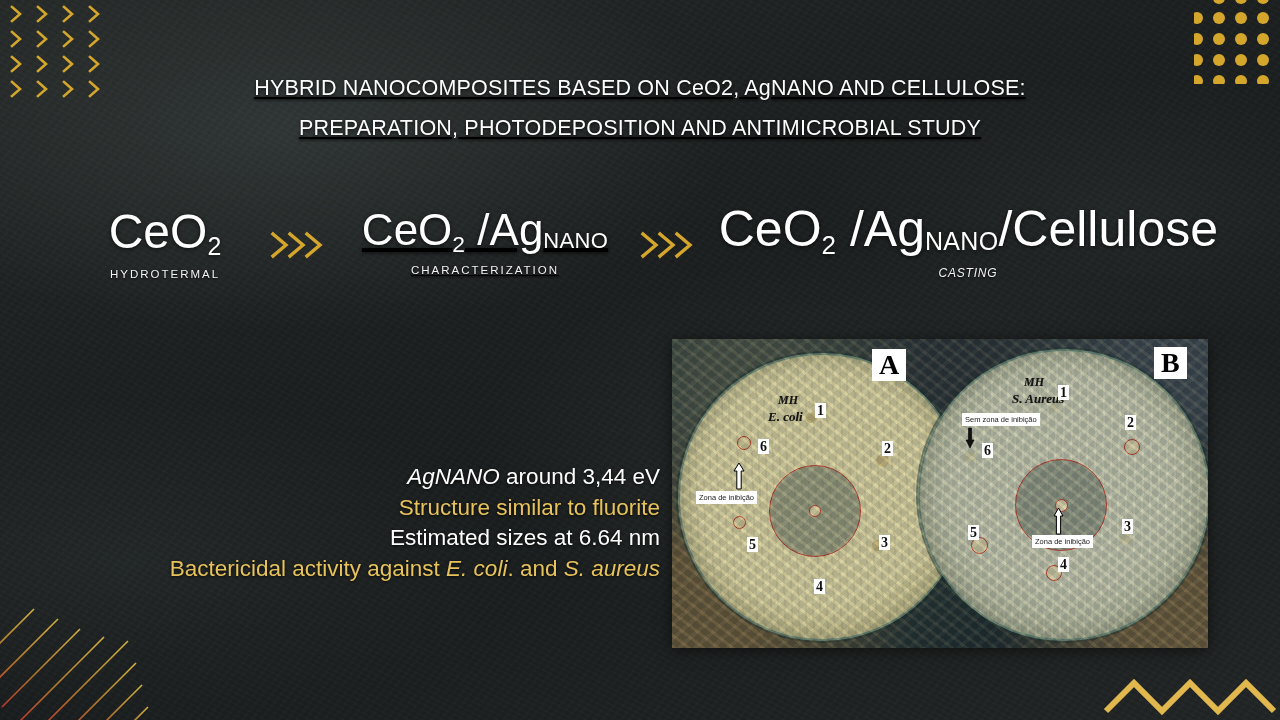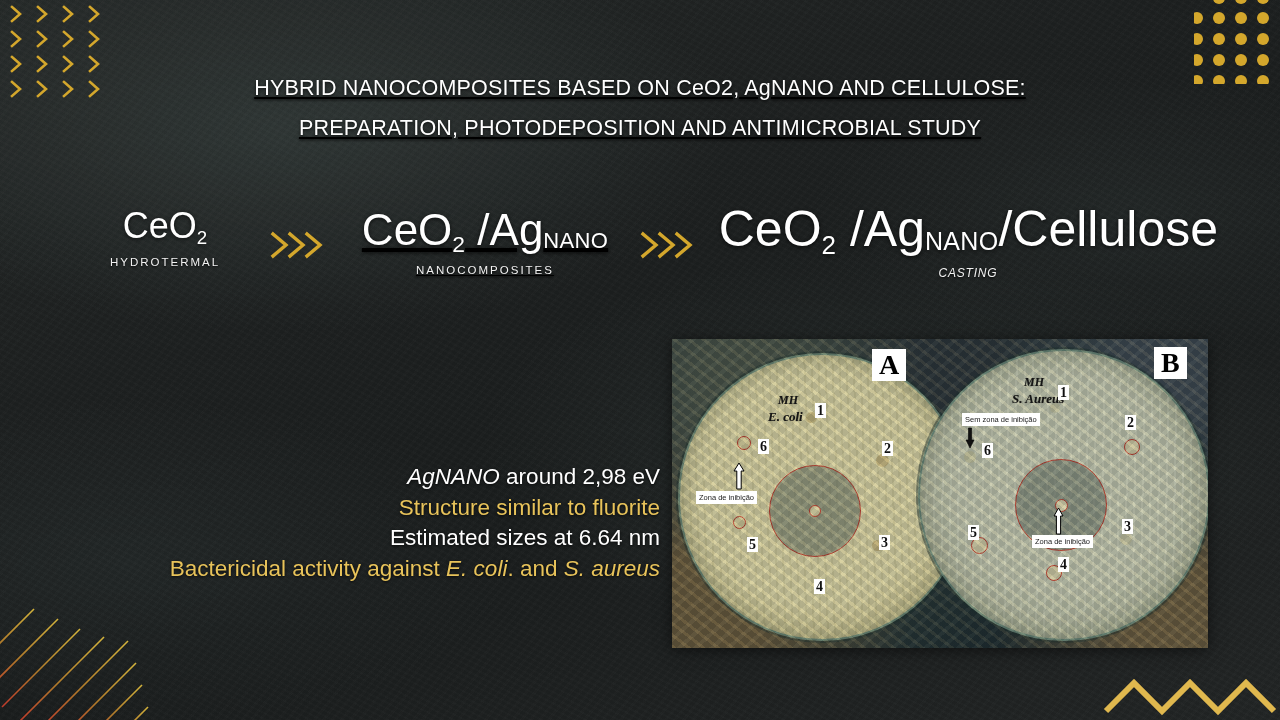--- a/index.html
+++ b/index.html
@@ -305,53 +305,53 @@
   </svg>
 
   <div id="title-block">
     <div class="tline">HYBRID NANOCOMPOSITES BASED ON CeO2, AgNANO AND CELLULOSE:</div>
     <div class="tline">PREPARATION, PHOTODEPOSITION AND ANTIMICROBIAL STUDY</div>
   </div>
 
   <div id="flow">
 
     <div class="flow-step" style="left:95px; top:8px; width:140px;">
-      <div class="formula" style="font-size:36px;"><span>CeO</span><span class="sub">2</span></div>
+      <div class="formula" style="font-size:48px;"><span>CeO</span><span class="sub">2</span></div>
       <div class="proc-label">HYDROTERMAL</div>
     </div>
 
     <svg class="arrows" style="left:268px; top:28px;" viewBox="0 0 60 34">
       <g stroke="#d4a72c" stroke-width="3.4" fill="none" stroke-linecap="square">
         <polyline points="5,6 18,17 5,28"></polyline>
           <polyline points="22,6 35,17 22,28"></polyline>
           <polyline points="39,6 52,17 39,28"></polyline>
       </g>
     </svg>
 
     <div class="flow-step" style="left:350px; top:8px; width:270px;text-decoration:underline;">
       <div class="formula" style="font-size:44px;"><span>CeO</span><span class="sub">2</span><span> /Ag</span><span class="nano">NANO</span></div>
-      <div class="proc-label">NANOCOMPOSITES</div>
+      <div class="proc-label">CHARACTERIZATION</div>
     </div>
 
     <svg class="arrows" style="left:638px; top:28px;" viewBox="0 0 60 34">
       <g stroke="#d4a72c" stroke-width="3.4" fill="none" stroke-linecap="square">
         <polyline points="5,6 18,17 5,28"></polyline>
           <polyline points="22,6 35,17 22,28"></polyline>
           <polyline points="39,6 52,17 39,28"></polyline>
       </g>
     </svg>
 
     <div class="flow-step" style="left:718px; top:4px; width:500px;">
       <div class="formula" style="font-size:50px;text-align:right;"><span>CeO</span><span class="sub">2</span><span> /Ag</span><span class="nano">NANO</span><span>/Cellulose</span></div>
       <div class="proc-label italic" style="margin-top:12px;">CASTING</div>
     </div>
   </div>
 
   <div id="findings">
-    <div class="fline white"><em>AgNANO</em><span> around 2,98 eV</span></div>
+    <div class="fline white"><em>AgNANO</em><span> around 3,44 eV</span></div>
     <div class="fline gold"><span>Structure similar to fluorite</span></div>
     <div class="fline white"><span>Estimated sizes at 6.64 nm</span></div>
     <div class="fline gold"><span>Bactericidal activity against </span><em>E. coli</em><span>. and </span><em>S. aureus</em></div>
   </div>
 
   <div id="petri-figure">
 
     <div class="dish" id="dish-a">
       <div class="zone zone-big" style="left:89px; top:110px; width:92px; height:92px;"></div>
       <div class="zone" style="left:129px; top:150px; width:12px; height:12px; background:#e0d9a8;"></div>

